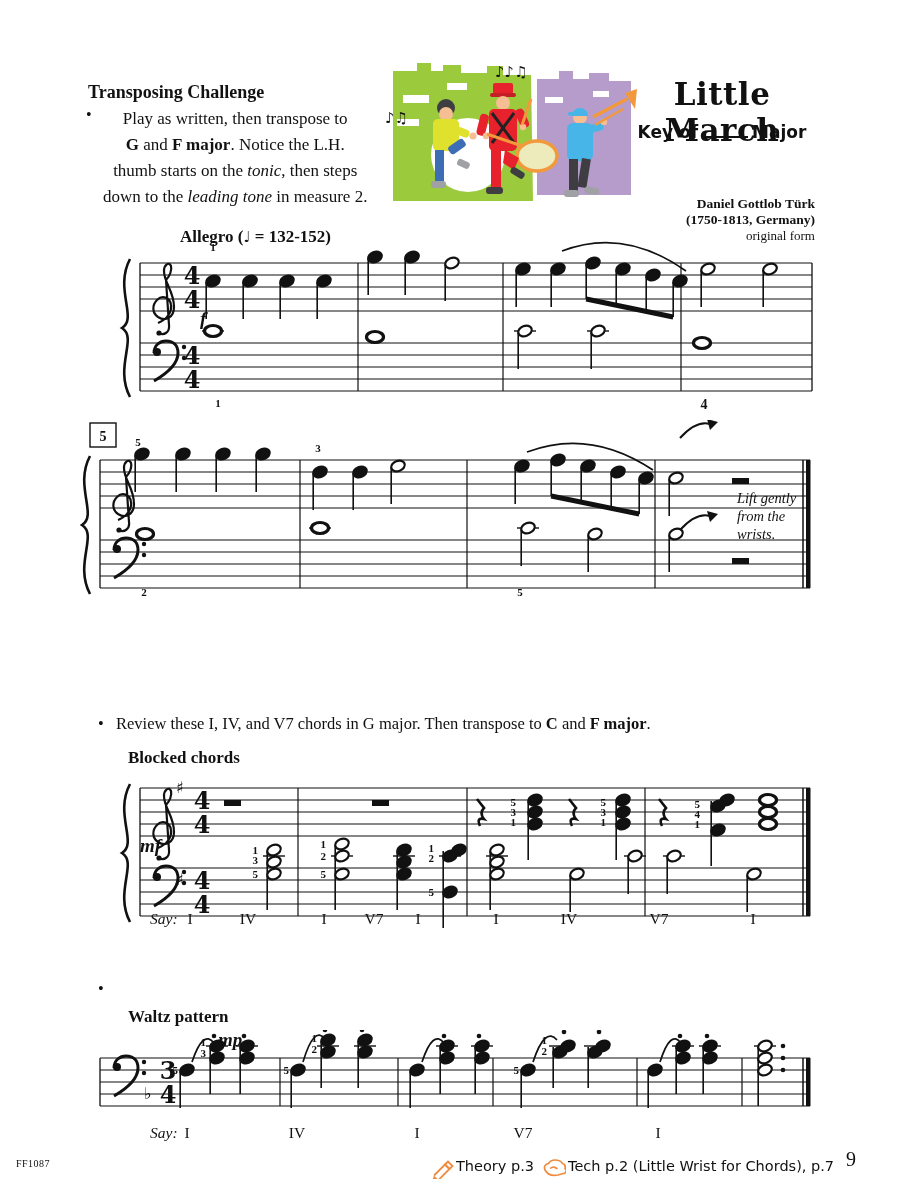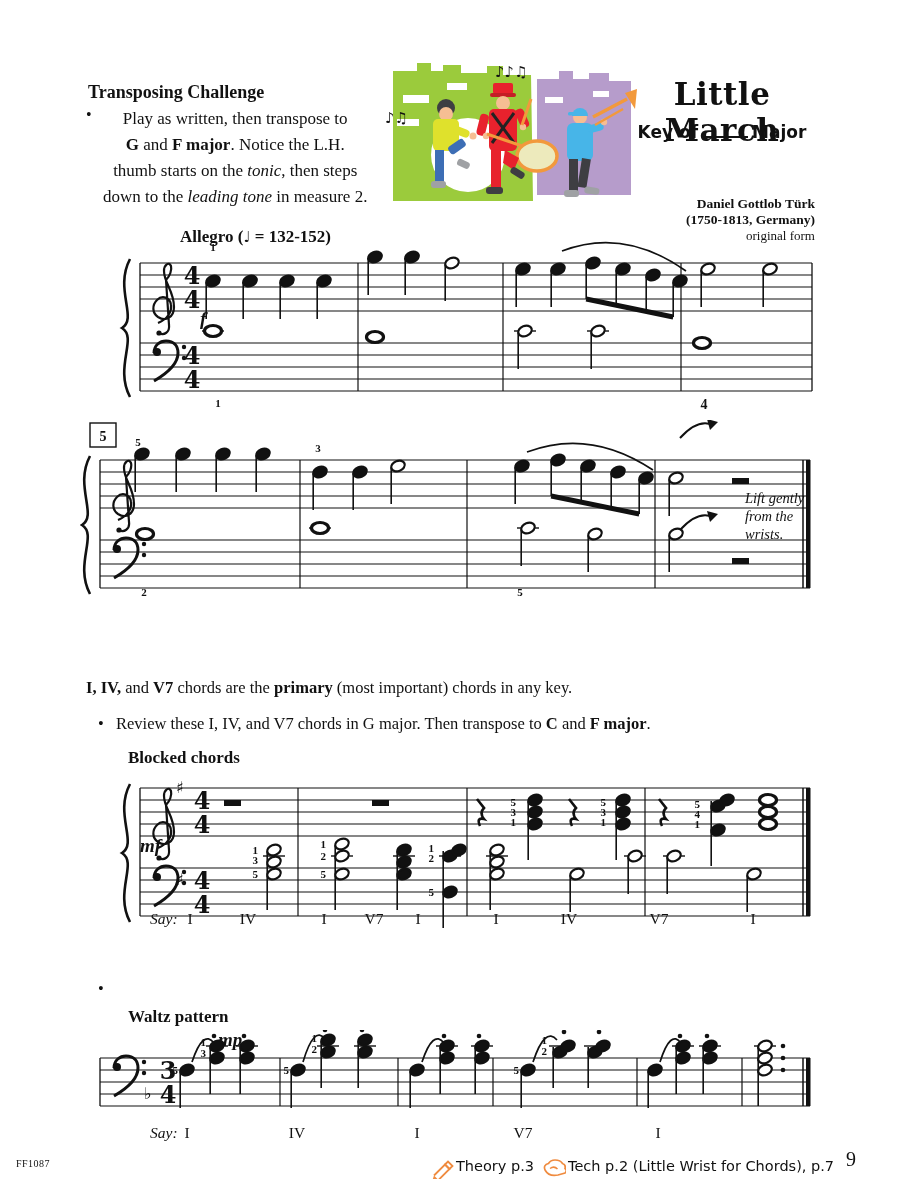--- a/index.html
+++ b/index.html
@@ -18,21 +18,21 @@
 
   #piece-title{left:622px;top:76px;width:200px;text-align:center;font-size:31px;font-weight:bold;letter-spacing:.5px;}
   #key-line{left:622px;top:122px;width:200px;text-align:center;font-size:17px;font-weight:bold;}
   #key-line .blank{display:inline-block;width:46px;border-bottom:2px solid #111;height:14px;margin:0 4px;}
   #composer{left:615px;top:196px;width:200px;text-align:right;font-size:13.5px;font-weight:bold;line-height:16px;}
   #composer .of{font-weight:normal;font-size:13px;text-align:right;}
 
   #tempo{left:180px;top:227px;font-size:17px;font-weight:bold;}
   #tempo .nq{font-family:"DejaVu Sans",sans-serif;font-size:15px;}
 
-  #lift-text{left:737px;top:489px;width:100px;font-size:14.5px;font-style:italic;line-height:18px;margin-left:8px;}
+  #lift-text{left:737px;top:489px;width:100px;font-size:14.5px;font-style:italic;line-height:18px;}
 
   #review-heading{left:85px;top:620px;font-size:30px;font-weight:bold;letter-spacing:.3px;}
   #review-intro{left:86px;top:678px;width:700px;font-size:16.5px;}
   .bullet-row{display:flex;font-size:16.5px;}
   .bullet-row .blt{width:18px;}
   #bullet1{left:98px;top:714px;width:720px;}
   #bullet2{left:98px;top:979px;width:720px;}
   #blocked-label{left:128px;top:748px;font-size:17px;font-weight:bold;}
   #waltz-label{left:128px;top:1007px;font-size:17px;font-weight:bold;}
 
@@ -519,21 +519,20 @@
       <text x="443" y="108" class="mt-say" text-anchor="middle">V7</text>
       <text x="578" y="108" class="mt-say" text-anchor="middle">I</text>
     </svg>
 
   <div class="abs serif" id="lift-text">
     <div>Lift gently</div>
     <div>from the</div>
     <div>wrists.</div>
   </div>
 
-  <div class="abs serif" id="review-intro"><b>I, IV,</b><span> and </span><b>V7</b><span> chords are the </span><b>primary</b><span> (most important) chords in any key.</span></div>
   <div class="abs serif bullet-row" id="bullet1">
     <span class="blt">•</span>
     <div><span>Review these I, IV, and V7 chords in G major. Then transpose to </span><b>C</b><span> and </span><b>F major</b><span>.</span></div>
   </div>
   <div class="abs serif" id="blocked-label">Blocked chords</div>
   <div class="abs serif bullet-row" id="bullet2">
     <span class="blt">•</span>
   </div>
   <div class="abs serif" id="waltz-label">Waltz pattern</div>
 

